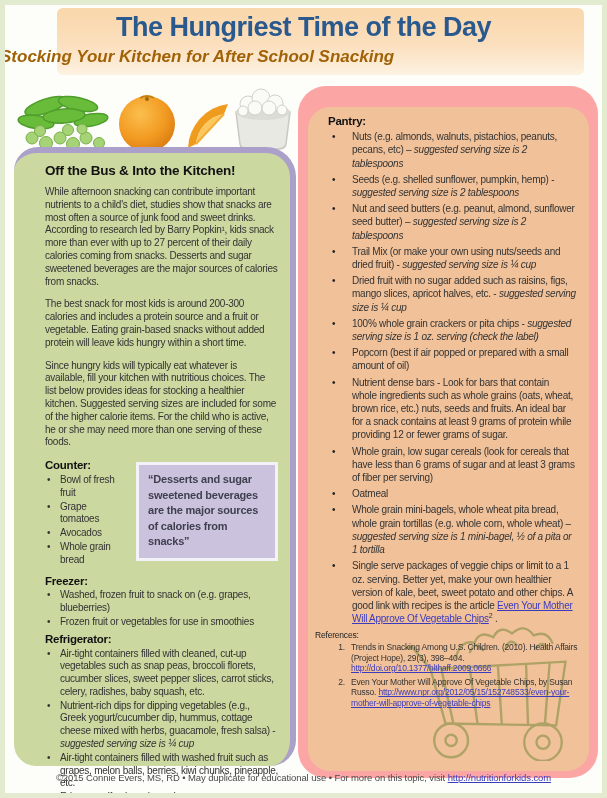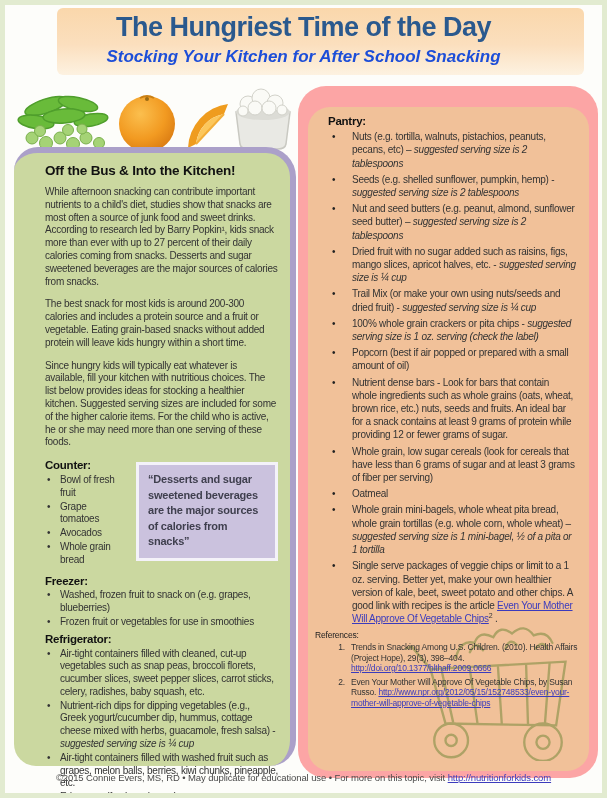--- a/index.html
+++ b/index.html
@@ -5,22 +5,22 @@
   html,body{margin:0;padding:0;background:#ffffff;}
   .page{position:relative;width:607px;height:798px;background:#fdfdfa;
         font-family:"Liberation Sans",sans-serif;color:#3a3a3a;overflow:hidden;}
   .frame{position:absolute;inset:0;border:5px solid #e2ebd0;pointer-events:none;z-index:60;}
 
   
   .header-band{position:absolute;left:57px;top:8px;width:527px;height:67px;border-radius:6px;
                background:linear-gradient(180deg,#fad7ab 0%,#fbdfbe 55%,#fdf2e1 100%);}
   .title{position:absolute;left:0;right:0;top:12px;text-align:center;
          color:#2a598e;font-weight:bold;font-size:27px;letter-spacing:-0.5px;}
-  .subtitle{position:absolute;left:0;right:0;top:47px;text-align:center;
-            color:#1d4ed8;font-weight:bold;font-style:italic;font-size:17px;}
+  .subtitle{position:absolute;left:0;right:0;top:47px;
+            color:#a16207;font-weight:bold;font-style:italic;font-size:17px;}
 
   
   .photos{position:absolute;left:12px;top:84px;width:270px;height:70px;}
   .photos svg{position:absolute;top:0;left:0;}
 
   
   .green-box{position:absolute;left:14px;top:147px;width:282px;height:619px;
              background:#cbd8a0;border-top:6px solid #aba0c9;border-right:6px solid #aba0c9;
              border-radius:24px 30px 26px 22px;box-sizing:border-box;
              padding:8px 12px 6px 31px;z-index:3;
@@ -132,25 +132,25 @@
           <circle cx="50" cy="138" r="18"></circle>
             <circle cx="50" cy="138" r="6"></circle>
           <circle cx="148" cy="140" r="20"></circle>
             <circle cx="148" cy="140" r="7"></circle>
           <path d="M55 50 Q60 30 75 34 Q80 20 95 28 Q102 14 115 24 Q128 12 138 26 Q152 20 158 34"></path>
           <path d="M70 44 q6 -14 14 -2 M108 40 q4 -12 12 -4 M140 40 q8 -10 12 0"></path>
         </g>
       </svg>
       <div class="pantry-label">Pantry:</div>
       <ul class="pantry-list">
-          <li><span>Nuts (e.g. tortilla, walnuts, pistachios, peanuts, pecans, etc) –  </span><span class="it">suggested serving size is 2 tablespoons</span></li>
+          <li><span>Nuts (e.g. almonds, walnuts, pistachios, peanuts, pecans, etc) –  </span><span class="it">suggested serving size is 2 tablespoons</span></li>
           <li><span>Seeds (e.g. shelled sunflower, pumpkin, hemp) - </span><span class="it">suggested serving size is 2 tablespoons</span></li>
           <li><span>Nut  and seed butters  (e.g. peanut, almond, sunflower seed butter) –  </span><span class="it">suggested serving size is 2 tablespoons</span></li>
+          <li><span>Trail Mix (or make your own using nuts/seeds and dried fruit) - </span><span class="it">suggested serving size is ¼ cup</span></li>
           <li><span>Dried fruit with no sugar added such as raisins, figs, mango slices, apricot halves, etc. -  </span><span class="it">suggested serving size is ¼ cup</span></li>
-          <li><span>Trail Mix (or make your own using nuts/seeds and dried fruit) - </span><span class="it">suggested serving size is ¼ cup</span></li>
           <li><span>100% whole grain crackers or pita chips - </span><span class="it">suggested serving size is 1 oz. serving (check the label)</span></li>
           <li><span>Popcorn (best if air popped or  prepared with a small amount of oil)</span></li>
           <li><span>Nutrient dense bars - Look for bars that contain whole ingredients such as whole grains (oats, wheat, brown rice, etc.) nuts, seeds and fruits. An ideal bar for a snack contains at least 9 grams of protein while providing 12 or fewer grams of sugar.</span></li>
           <li><span>Whole grain, low sugar cereals (look for cereals that have less than 6 grams of sugar and at least 3 grams of fiber per serving)</span></li>
           <li><span>Oatmeal</span></li>
           <li><span>Whole grain mini-bagels, whole wheat pita bread, whole grain  tortillas (e.g. whole corn, whole wheat) – </span><span class="it">suggested serving size is 1 mini-bagel, ½ of a pita or 1 tortilla</span></li>
           <li><span>Single serve packages of veggie chips or limit to a 1 oz. serving. Better yet, make your own healthier version of kale, beet, sweet potato and other chips.  A good link with recipes is the article </span><a href="#" class="lnk">Even Your Mother Will Approve Of Vegetable Chips</a><sup>2</sup><span> .</span></li>
         </ul>
       <div class="refs">
         <div class="refs-label">References:</div>

